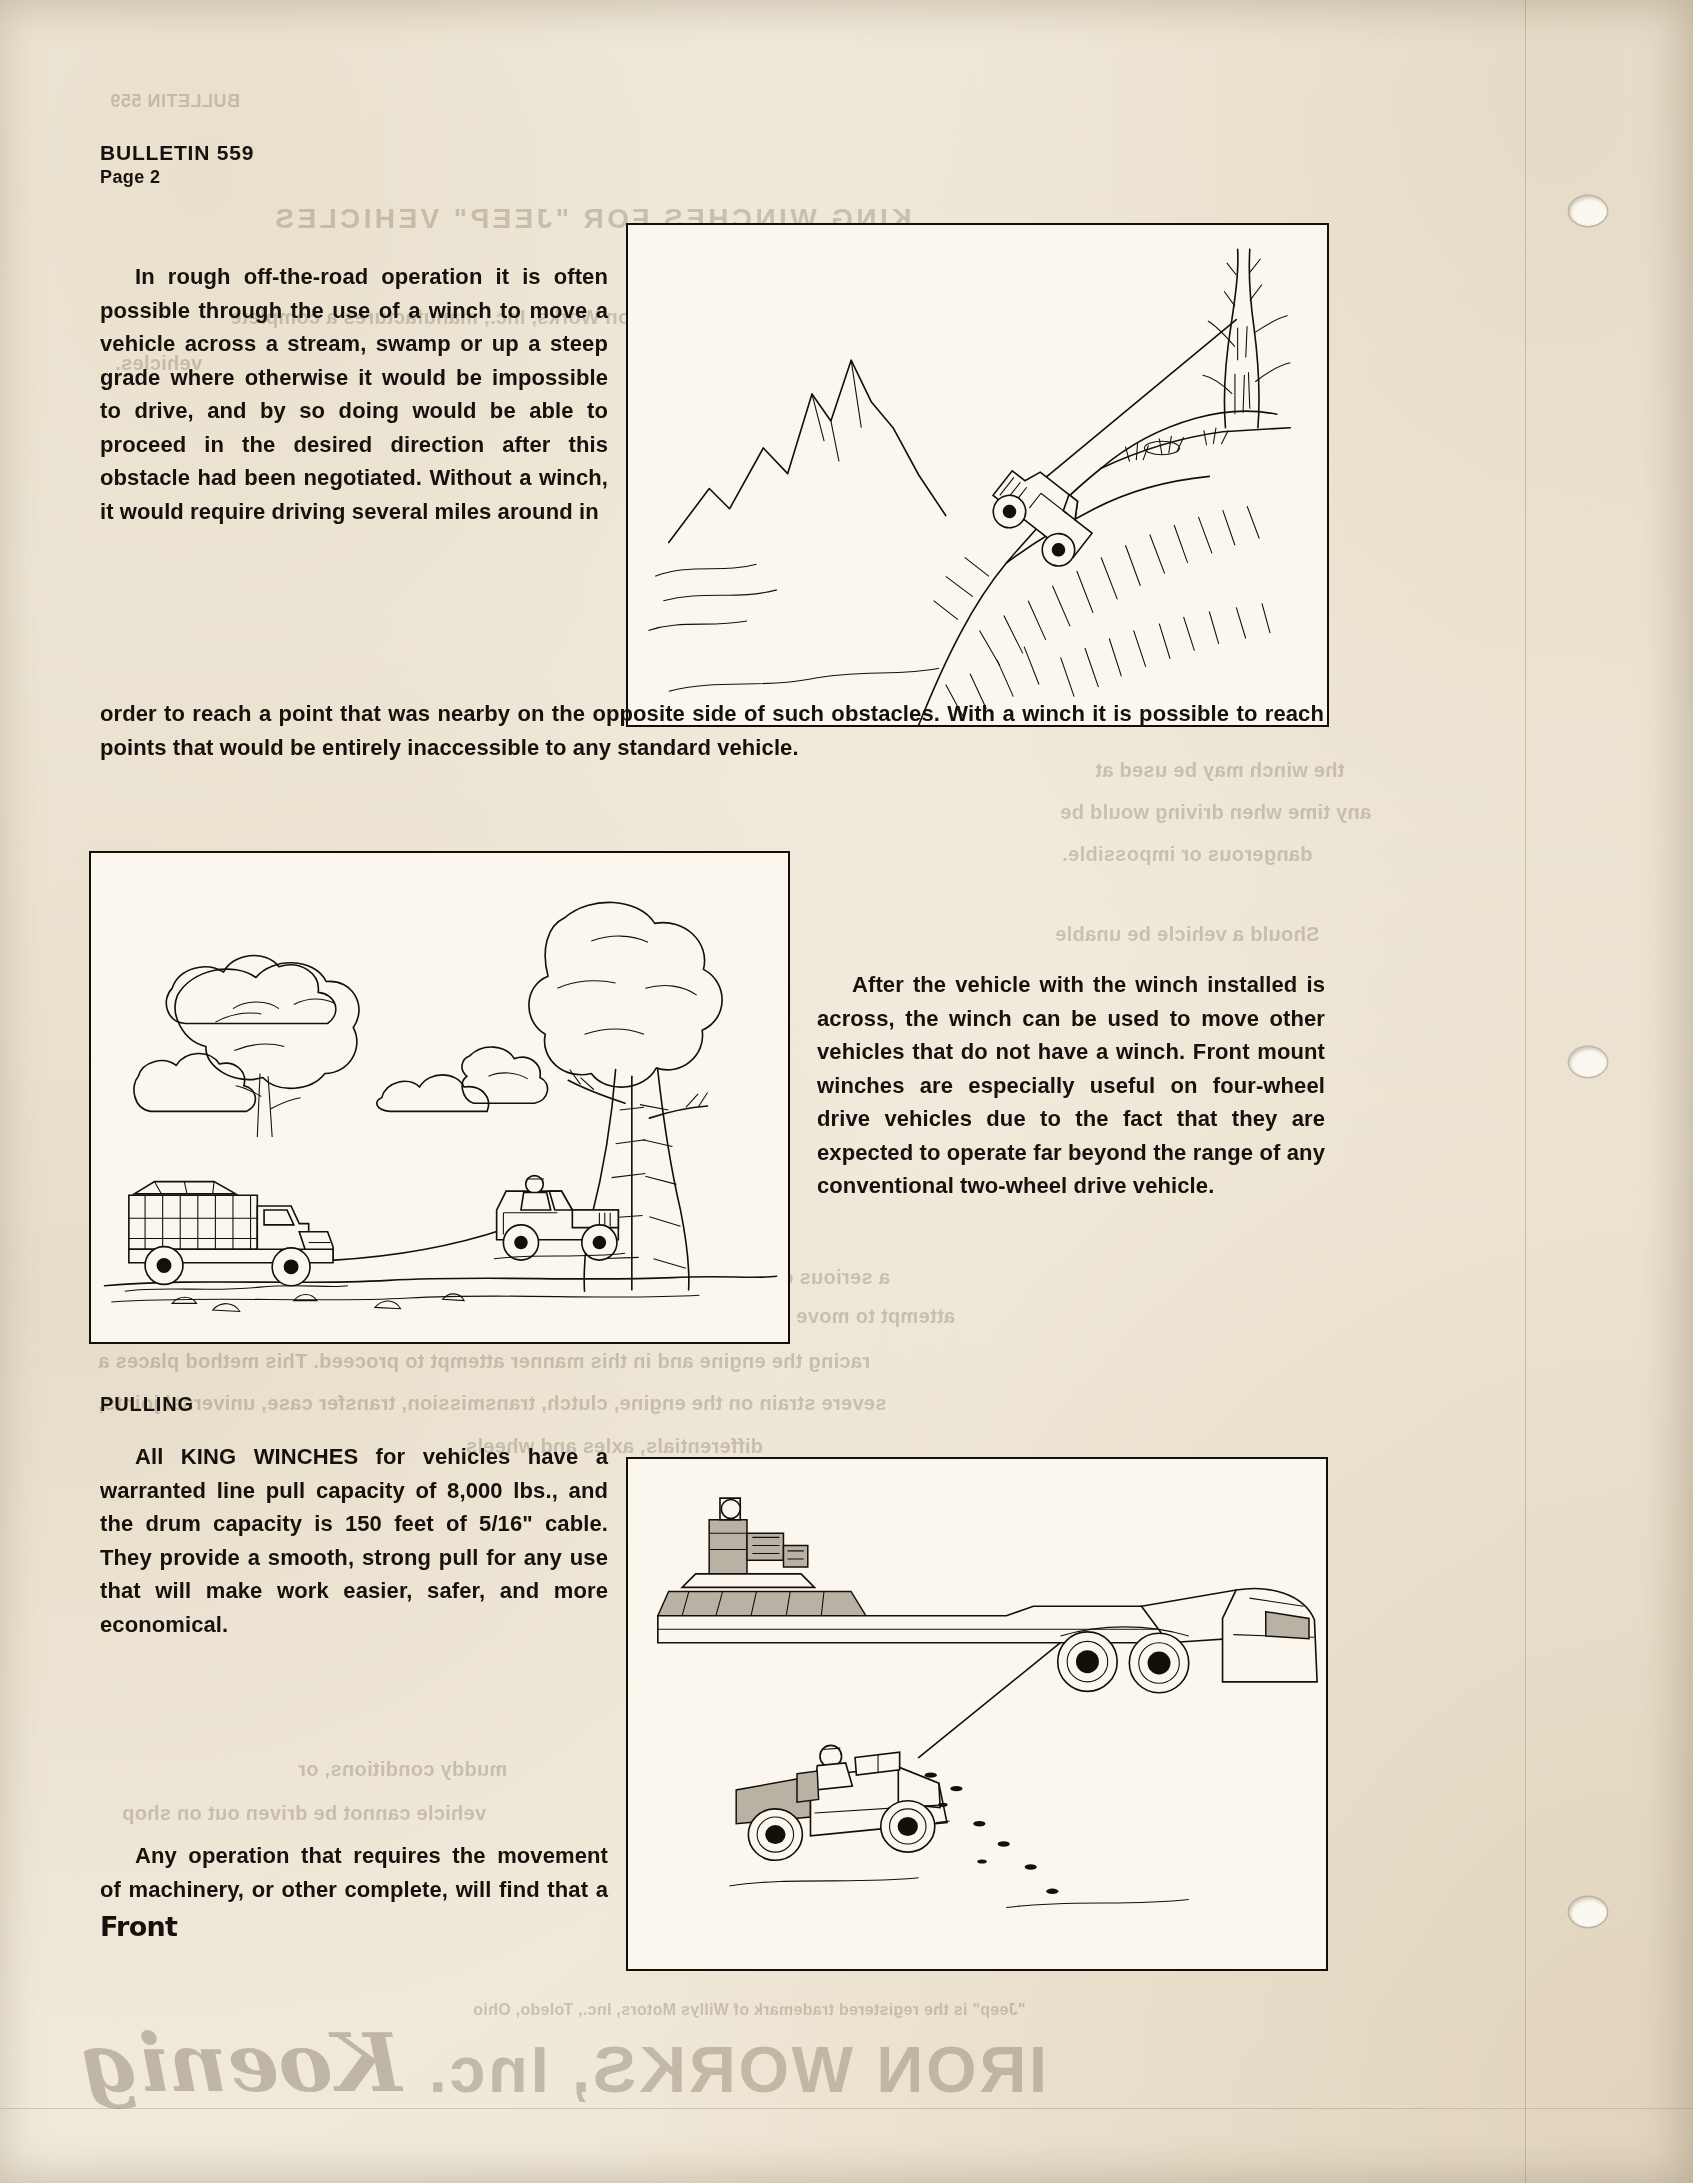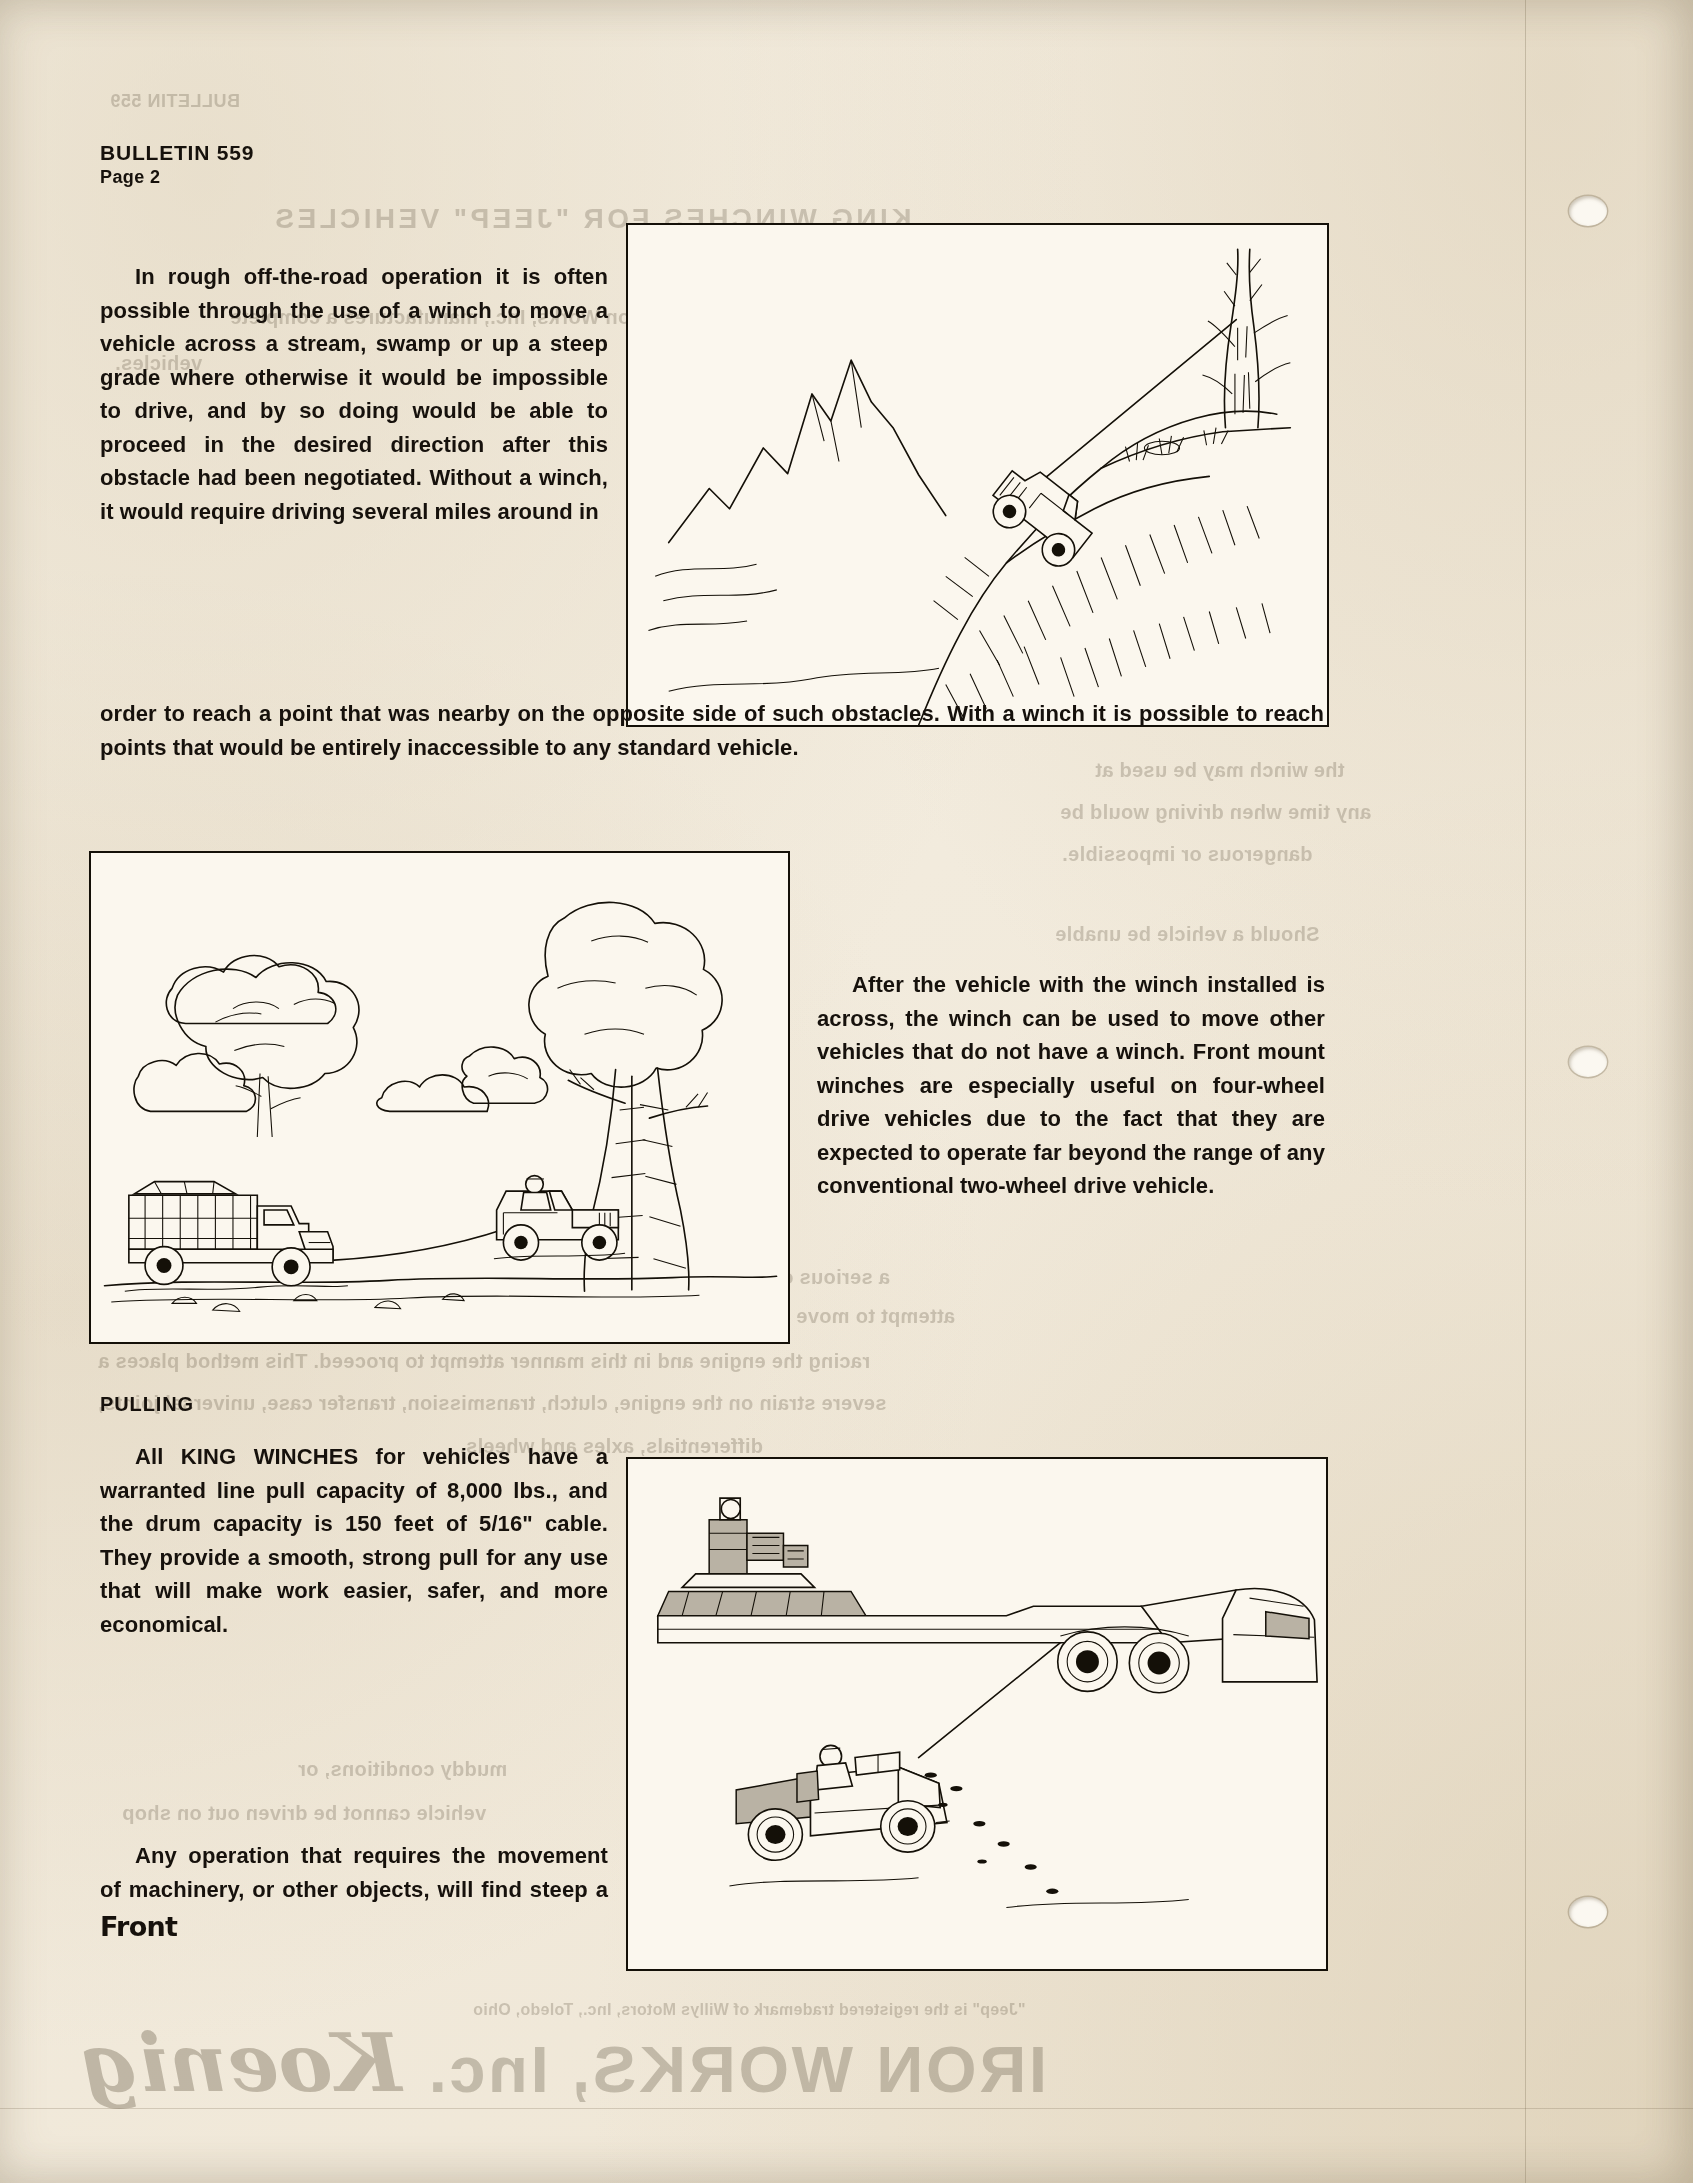--- a/index.html
+++ b/index.html
@@ -452,21 +452,21 @@
     <p class="indent">After the vehicle with the winch installed is across, the winch can be used to move other vehicles that do not have a winch. Front mount winches are especially useful on four-wheel drive vehicles due to the fact that they are expected to operate far beyond the range of any conventional two-wheel drive vehicle.</p>
   </div>
 
   <div class="heading-pulling">PULLING</div>
 
   <div class="col-text tcol-3 justify">
     <p class="indent">All KING WINCHES for vehicles have a warranted line pull capacity of 8,000 lbs., and the drum capacity is 150 feet of 5/16" cable. They provide a smooth, strong pull for any use that will make work easier, safer, and more economical.</p>
   </div>
 
   <div class="col-text tcol-4 justify">
-    <p class="indent"><span>Any operation that requires the movement of machinery, or other objects, will find steep a </span><span class="jeep-word">Front</span></p>
+    <p class="indent"><span>Any operation that requires the movement of machinery, or other complete, will find that a </span><span class="jeep-word">Front</span></p>
   </div>
 
   <div class="gutter"></div>
   <div class="bottom-rule"></div>
 
   <div class="hole h1"></div>
   <div class="hole h2"></div>
   <div class="hole h3"></div>
 
   <div class="edge-shadow"></div>

